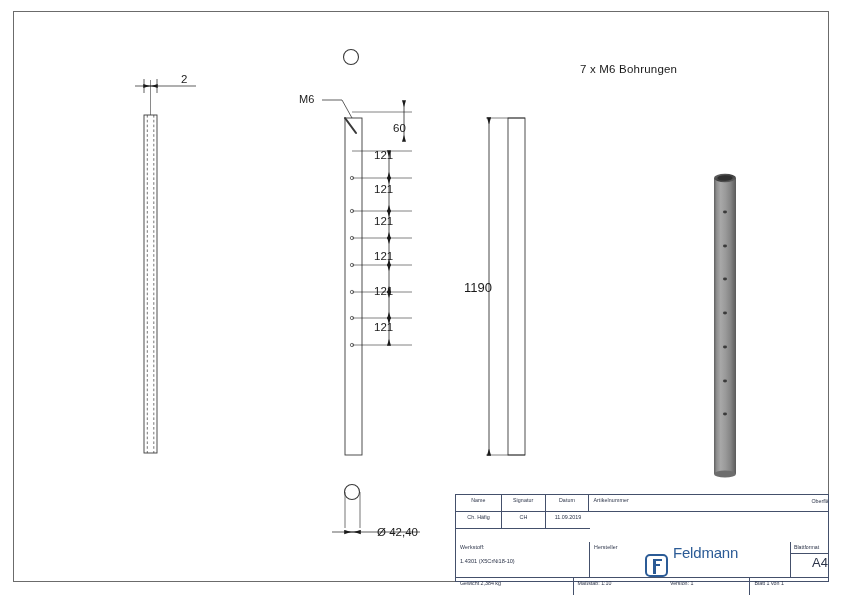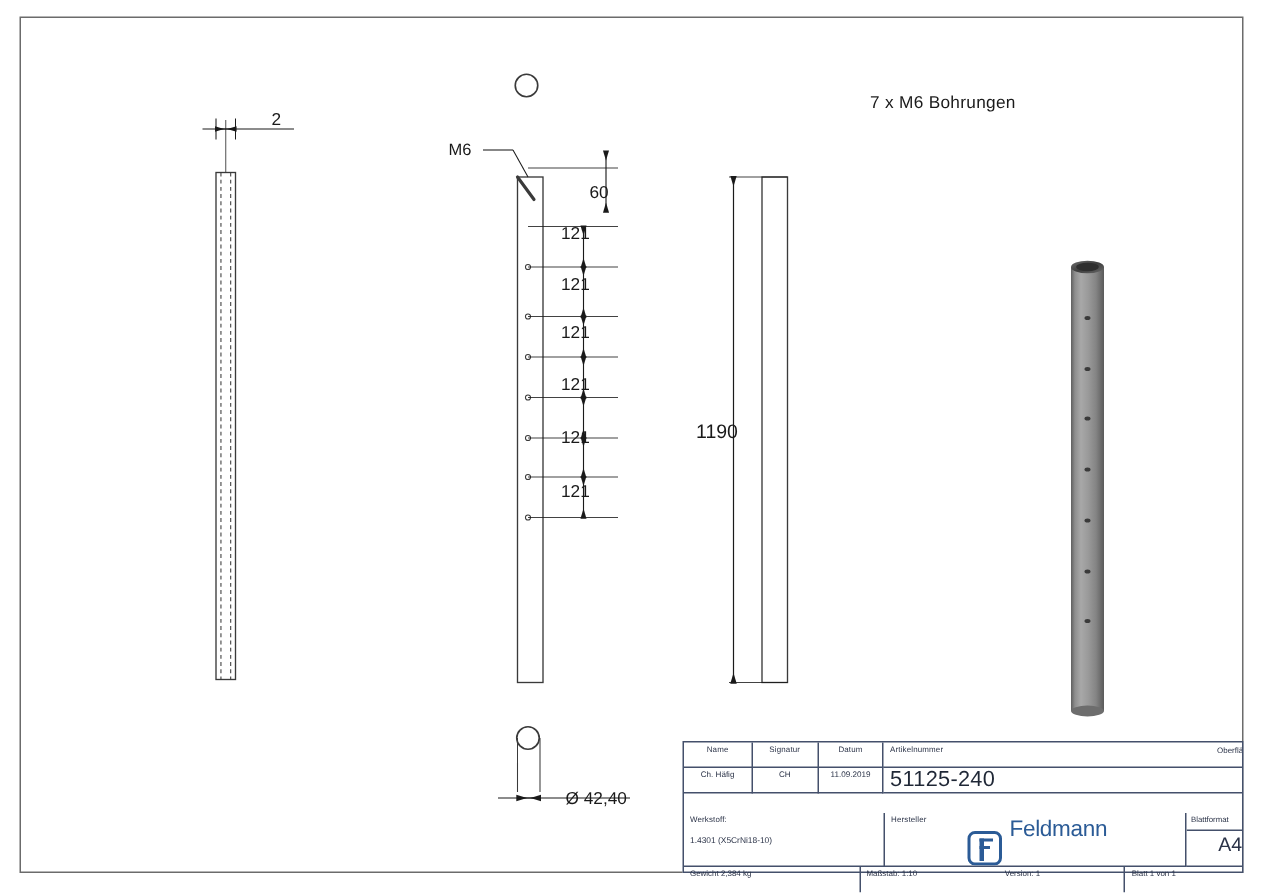--- a/index.html
+++ b/index.html
@@ -338,23 +338,20 @@
       <div class="tb-cell c-art">
         <span class="lab">Artikelnummer</span>
         <span class="ober">Oberfläche:  Geschliffen Korn 240</span>
       </div>
     </div>
 
     <div class="tb-row r2">
       <div class="tb-cell c-name val-small" style="height:17px">Ch. Häfig</div>
       <div class="tb-cell c-sig val-small" style="height:17px">CH</div>
       <div class="tb-cell c-date val-small" style="height:17px">11.09.2019</div>
-      <div class="tb-cell c-art" style="height:17px;padding-top:1px">
-        <span class="bignum">51125-240</span>
-      </div>
     </div>
 
     <div class="tb-row">
       <div class="tb-cell c-werk" style="height:36px">
         <span class="lab werk-l1">Werkstoff:</span>
         <span class="werk-l2">1.4301 (X5CrNi18-10)</span>
       </div>
       <div class="tb-cell c-herst" style="height:36px">
         <span class="lab">Hersteller</span>
         <div class="logo-wrap">

